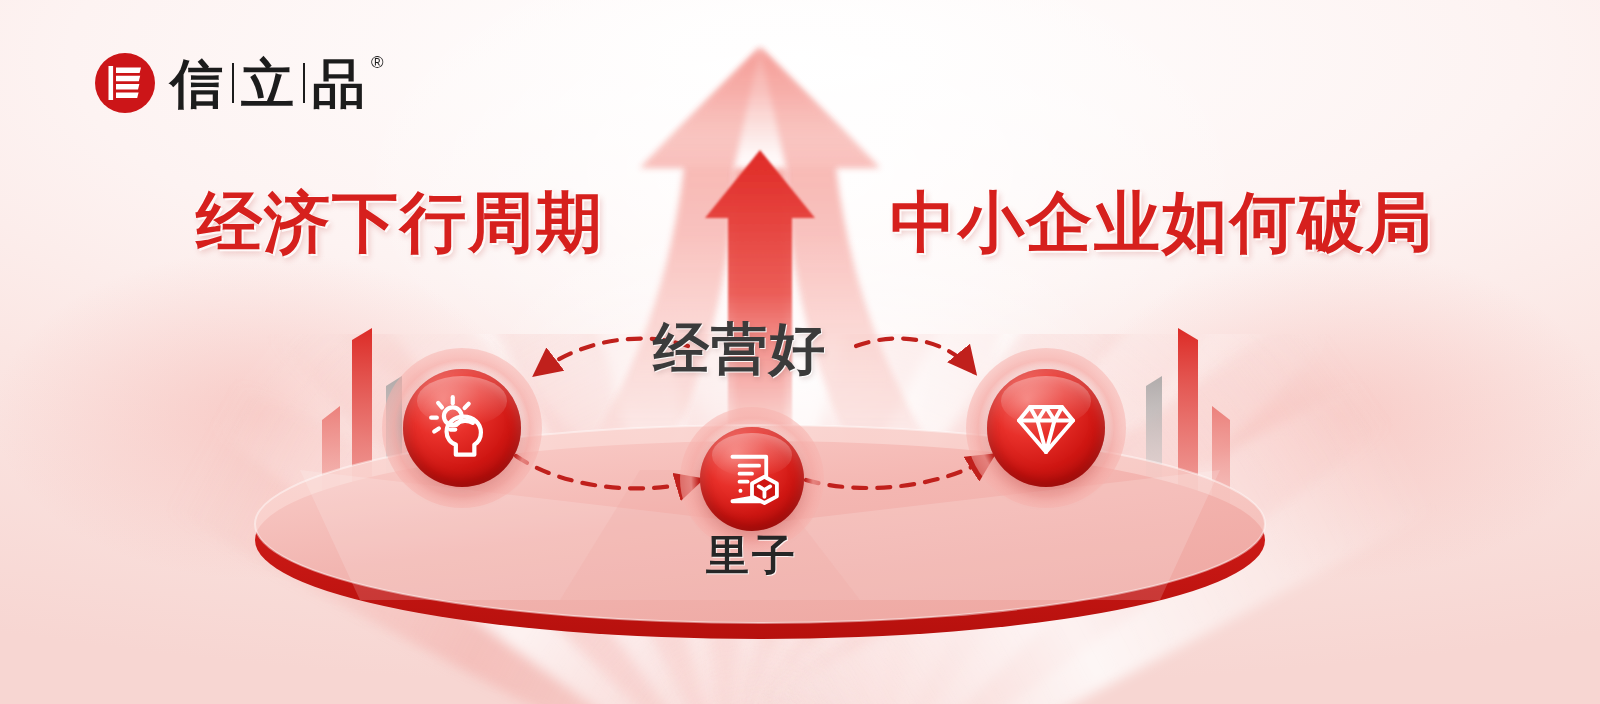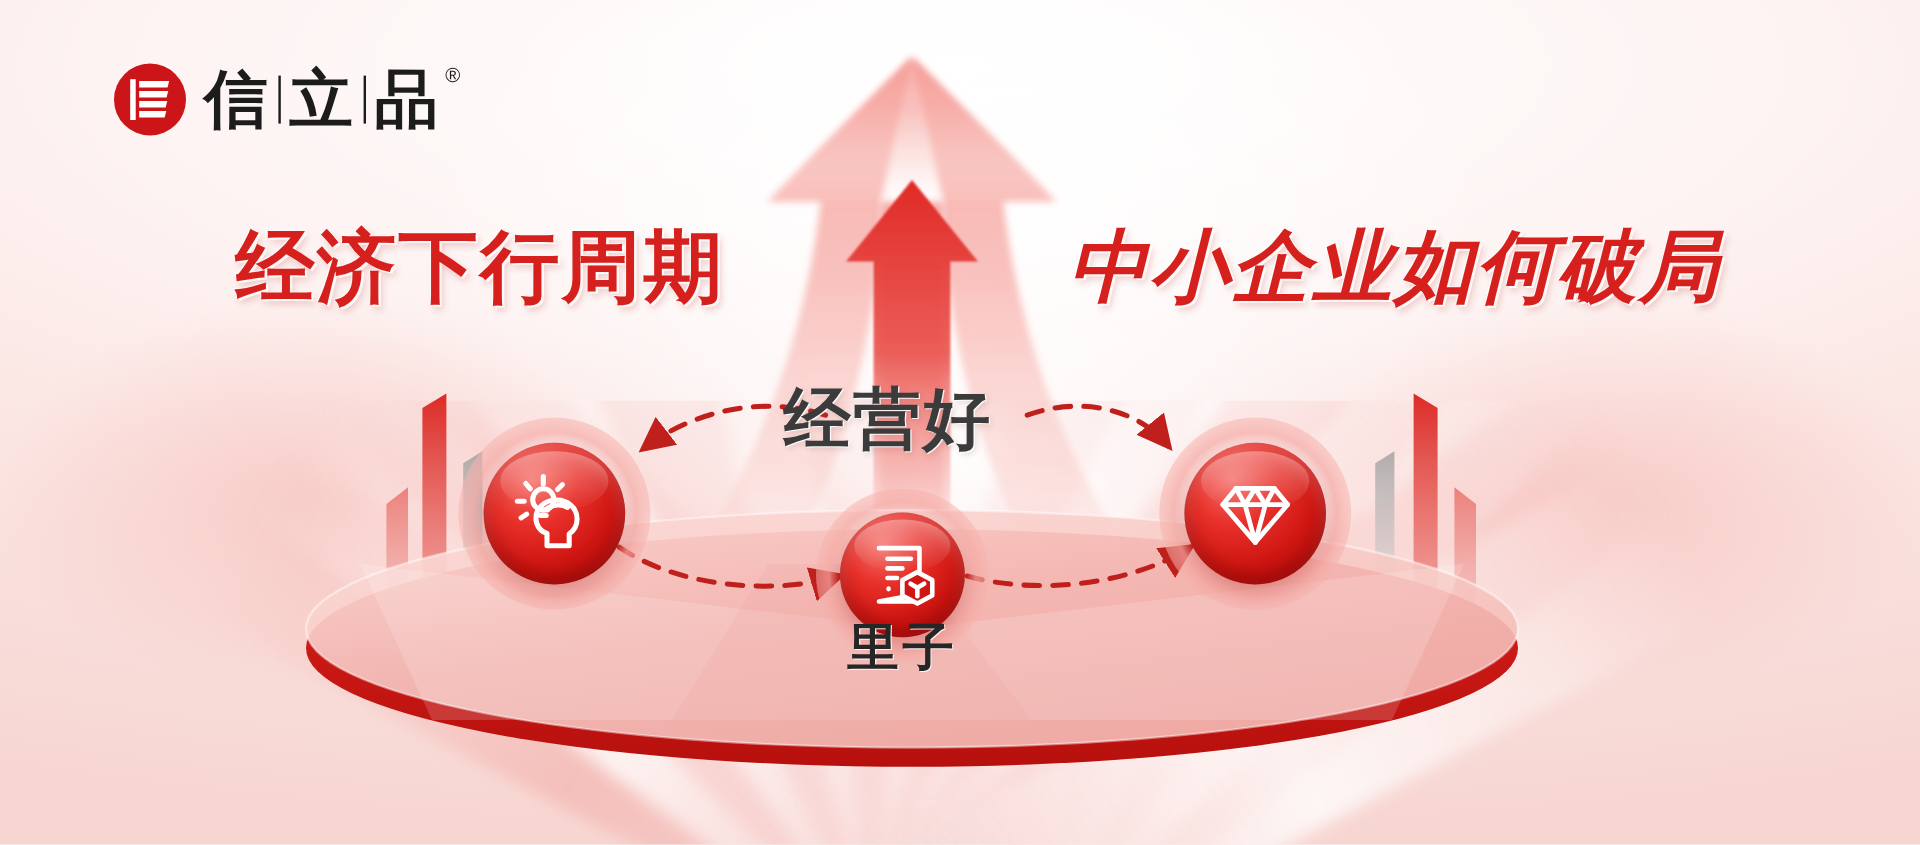--- a/index.html
+++ b/index.html
@@ -75,21 +75,21 @@
     font-size:66px;font-weight:700;
     color:#d6201d;
     letter-spacing:2px;
     white-space:nowrap;
     text-shadow:
        2px 2px 0 rgba(255,255,255,.85),
       -1px -1px 0 rgba(255,255,255,.55),
        3px 4px 6px rgba(180,40,35,.22);
   }
   #headline-left{left:196px;}
-  #headline-right{left:890px;font-style:italic;}
+  #headline-right{left:890px;}
 
   
   #caption{
     position:absolute;left:653px;top:312px;
     font-family:Liberation Serif, serif;
     font-size:56px;font-weight:700;color:#3b3b3b;letter-spacing:2px;
     white-space:nowrap;
     text-shadow:1px 1px 0 rgba(255,255,255,.9), 2px 3px 5px rgba(120,80,80,.18);
   }
 
@@ -328,21 +328,21 @@
             <path d="M22 39 L31 39"></path>
             <path d="M23 49 L23 49.4"></path>
 
             <path d="M50 33.5 L64 41 L64 55.5 L50 63 L36 55.5 L36 41 Z" fill="#cf1612"></path>
             <path d="M43.6 44.4 L50 48.2 L56.4 44.4"></path>
             <path d="M50 48.2 L50 56"></path>
           </g>
         </svg>
       </div>
     </div>
-    <div class="label" style="top:104px;">里子</div>
+    <div class="label" style="top:120px;">里子</div>
   </div>
 
   <div class="node" style="left:966px;top:348px;width:160px;height:160px;">
     <div class="orb" style="width:160px;height:160px;">
       <div class="orb-core" style="width:118px;height:118px;">
         <svg class="icon" viewBox="0 0 72 72" width="72" height="72" aria-hidden="true">
           <g fill="none" stroke="#fff" stroke-width="4" stroke-linecap="round" stroke-linejoin="round">
             <path d="M9 28.5 L20 15 L52 15 L63 28.5 L36 60 Z"></path>
             <path d="M9 28.5 L63 28.5"></path>
             <path d="M20 15 L27.5 28.5 L36 60"></path>

